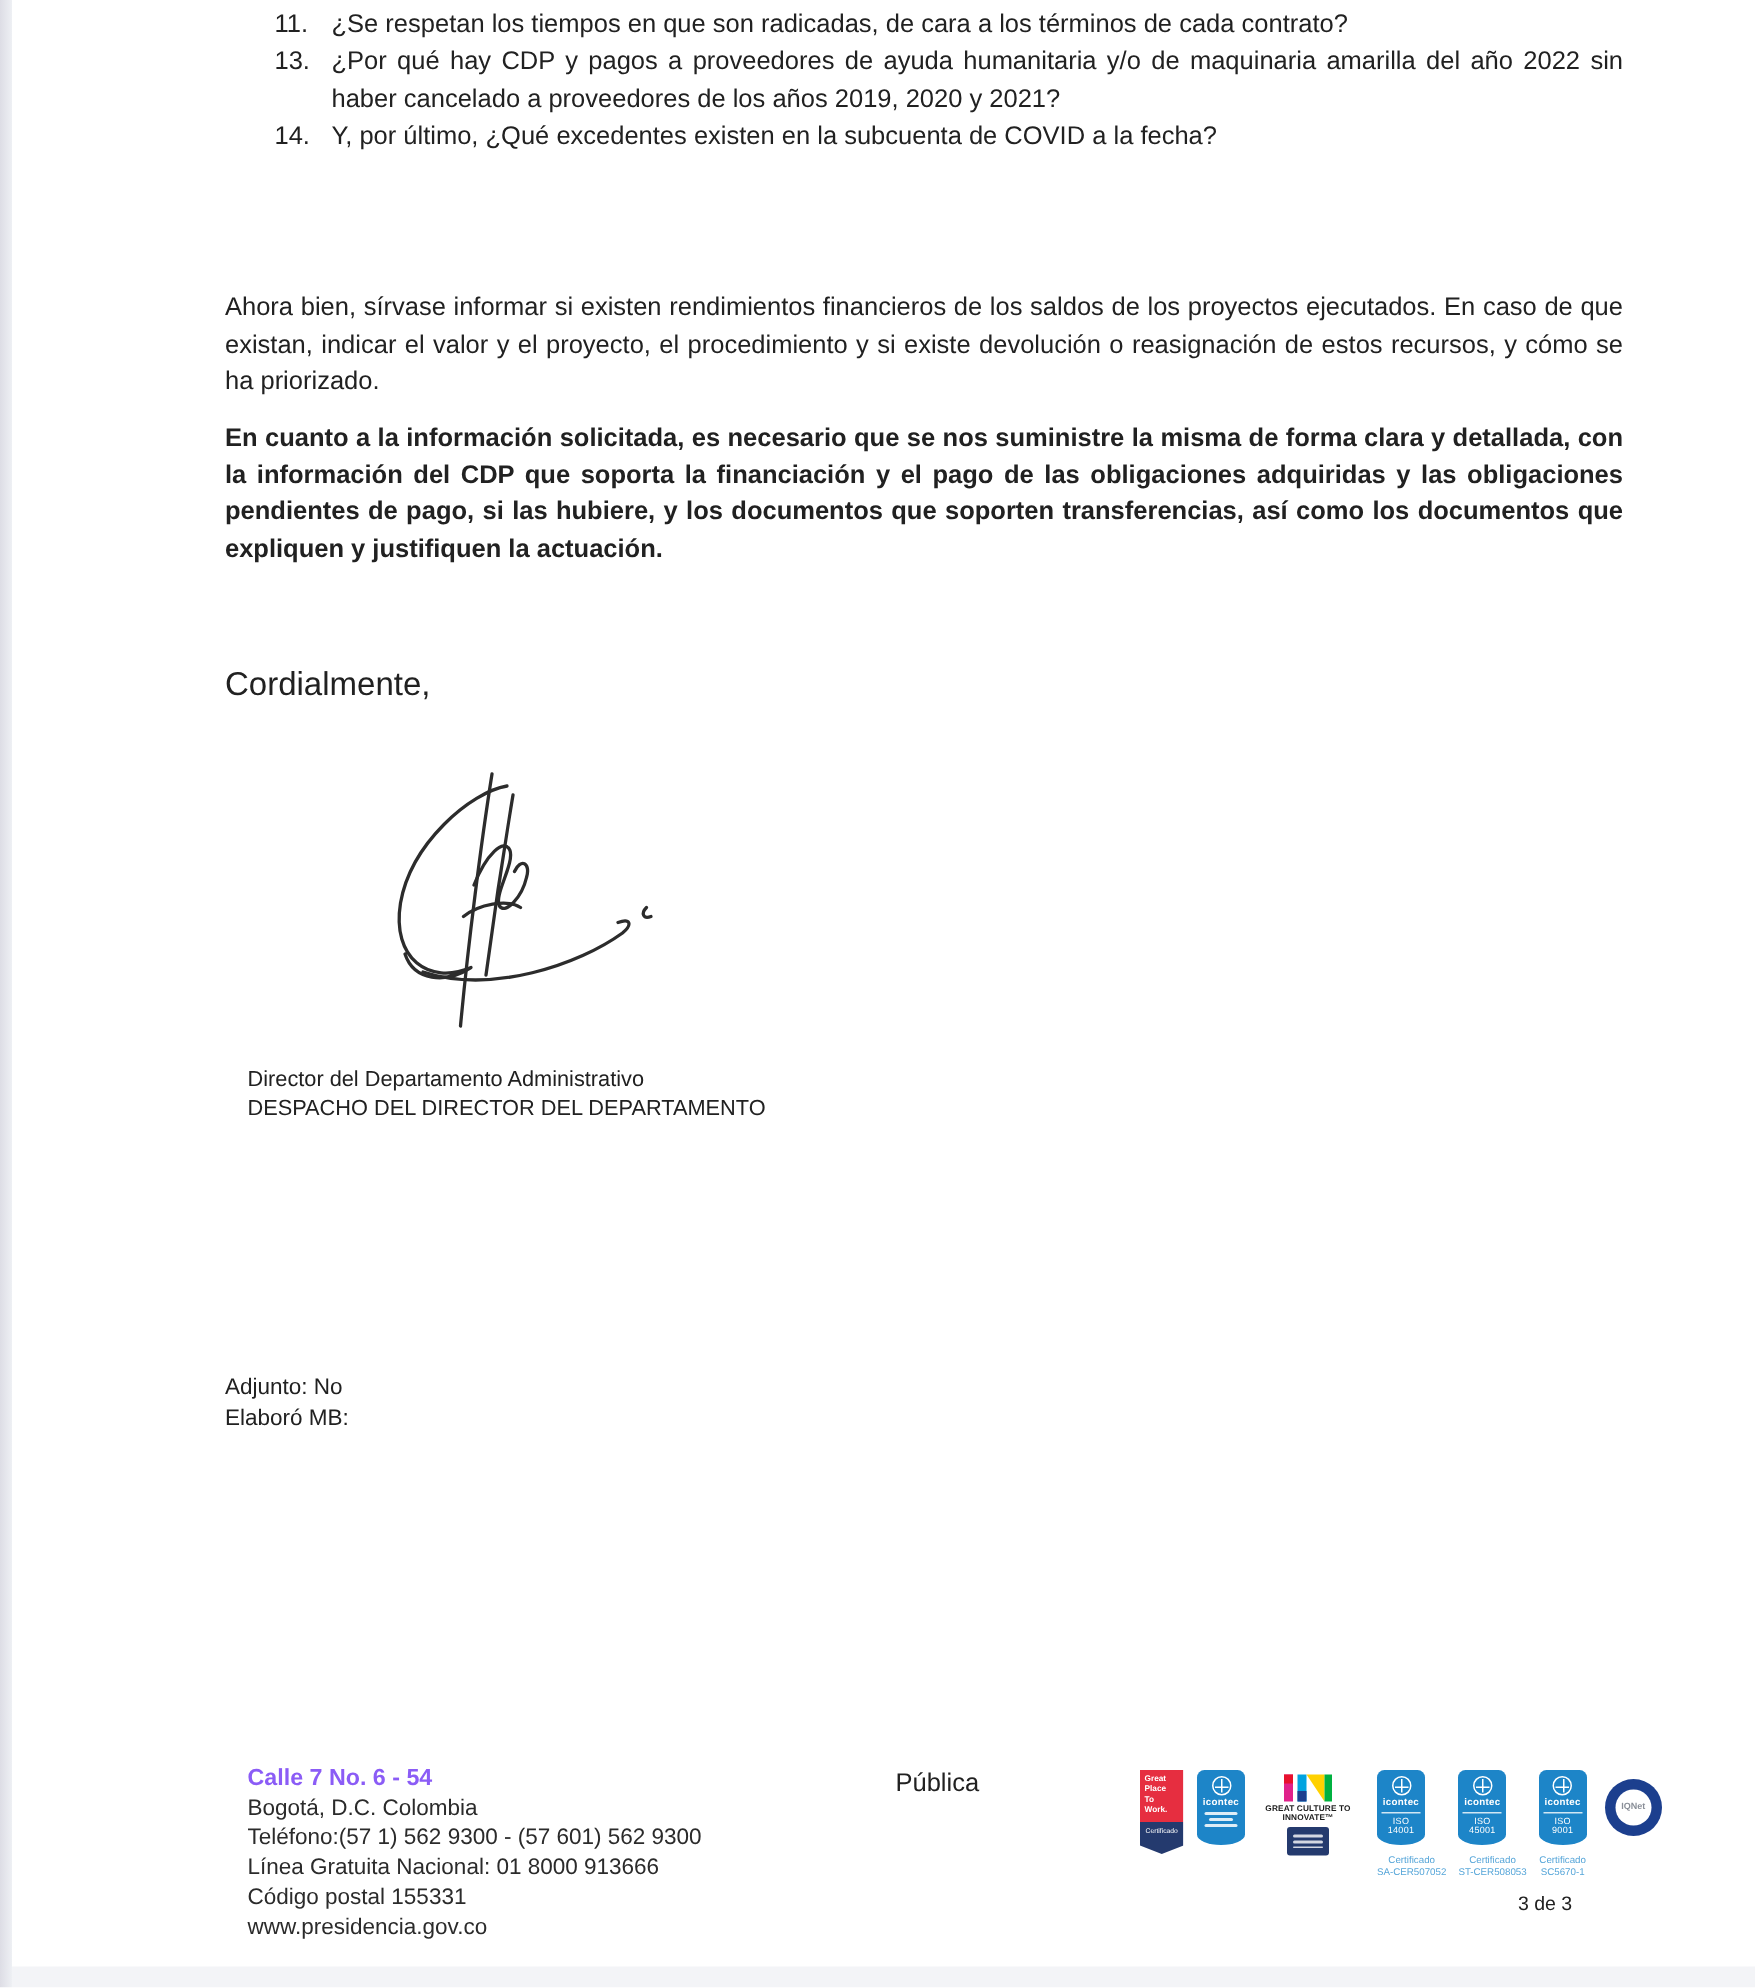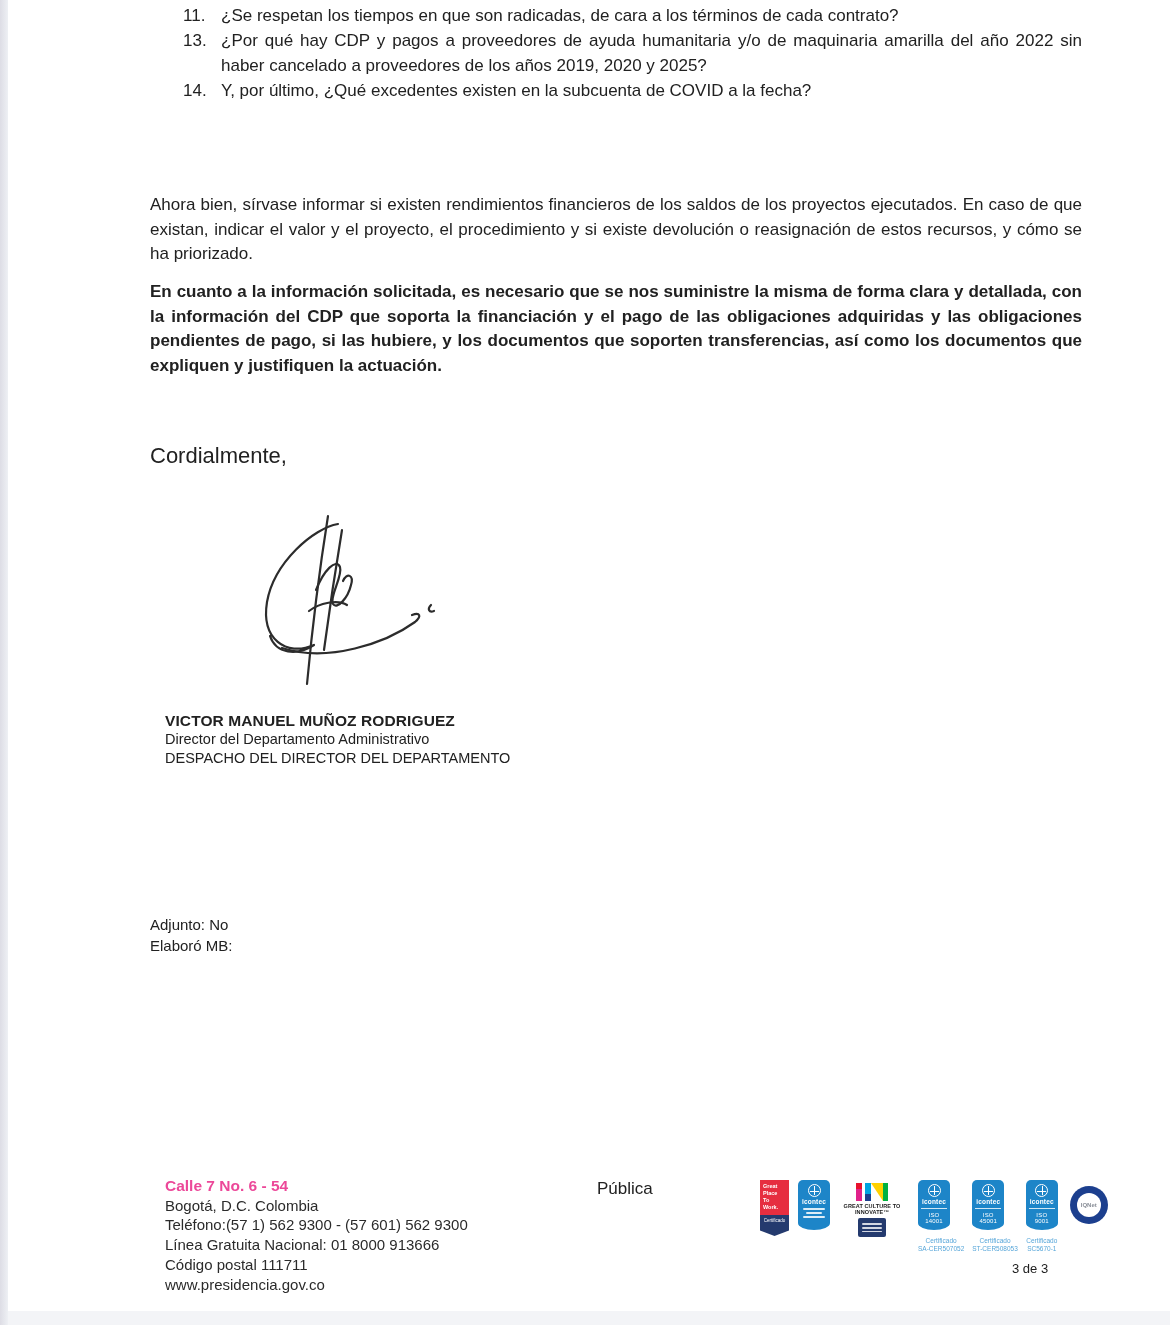--- a/index.html
+++ b/index.html
@@ -39,21 +39,21 @@
   .closing { position: absolute; left: 150px; top: 443px; font-size: 22px; }
 
   .signature { position: absolute; left: 220px; top: 502px; width: 240px; height: 190px; }
 
   .signer { position: absolute; left: 165px; top: 711px; font-size: 14.5px; line-height: 19px; }
   .signer-name { font-weight: bold; font-size: 15.5px; letter-spacing: .1px; }
 
   .annotations { position: absolute; left: 150px; top: 915px; font-size: 15px; line-height: 20.5px; }
 
   .footer-address { position: absolute; left: 165px; top: 1176px; font-size: 15px; line-height: 19.7px; color: #2b2b2b; }
-  .footer-address .addr-1 { font-weight: bold; font-size: 15.5px; color: #ec4899; }
+  .footer-address .addr-1 { font-weight: bold; font-size: 15.5px; color: #8b5cf6; }
 
   .classification { position: absolute; left: 597px; top: 1179px; font-size: 17px; }
 
   .page-number { position: absolute; left: 1012px; top: 1261px; font-size: 13px; }
 
   
   .badges { position: absolute; left: 760px; top: 1180px; display: flex; align-items: flex-start; }
 
   .shield {
     width: 32px; height: 50px;
@@ -124,21 +124,21 @@
   <div class="edge-left"></div>
   <div class="edge-bottom"></div>
 
   <div class="qlist">
     <div class="qitem">
       <span class="qnum">11.</span>
       <span class="qtext">¿Se respetan los tiempos en que son radicadas, de cara a los términos de cada contrato?</span>
     </div>
     <div class="qitem">
       <span class="qnum">13.</span>
-      <span class="qtext">¿Por qué hay CDP y pagos a proveedores de ayuda humanitaria y/o de maquinaria amarilla del año 2022 sin haber cancelado a proveedores de los años 2019, 2020 y 2025?</span>
+      <span class="qtext">¿Por qué hay CDP y pagos a proveedores de ayuda humanitaria y/o de maquinaria amarilla del año 2022 sin haber cancelado a proveedores de los años 2019, 2020 y 2021?</span>
     </div>
     <div class="qitem">
       <span class="qnum">14.</span>
       <span class="qtext">Y, por último, ¿Qué excedentes existen en la subcuenta de COVID a la fecha?</span>
     </div>
   </div>
 
   <p class="para para-1">Ahora bien, sírvase informar si existen rendimientos financieros de los saldos de los proyectos ejecutados.  En caso de que existan, indicar el valor y el proyecto, el procedimiento y si existe devolución o reasignación de estos recursos, y cómo se ha priorizado.</p>
   <p class="para para-2">En cuanto a la información solicitada, es necesario que se nos suministre la misma de forma clara y detallada, con la información del CDP que soporta la financiación y el pago de las obligaciones adquiridas y las obligaciones pendientes de pago, si las hubiere, y los documentos que soporten transferencias, así como los documentos que expliquen y justifiquen la actuación.</p>
 
@@ -148,36 +148,35 @@
     <path d="M 118 22 C 94 26, 54 60, 47 100 C 41 137, 66 155, 94 143 C 77 154, 56 152, 50 134"></path>
     <path d="M 108 14 C 101 58, 92 128, 87 182"></path>
     <path d="M 122 28 C 115 70, 108 118, 104 148"></path>
     <path d="M 96 88 C 104 68, 116 56, 120 65 C 123 74, 109 95, 113 102 C 117 108, 128 96, 131 83 C 134 73, 127 70, 123 79"></path>
     <path d="M 89 109 C 99 101, 118 97, 127 103"></path>
     <path d="M 62 146 C 108 161, 166 141, 195 120 C 202 114, 200 110, 192 113"></path>
     <path d="M 211 103 C 207 107, 209 111, 214 109"></path>
   </svg>
 
   <div class="signer">
-    <div class="signer-name">VICTOR MANUEL MUÑOZ RODRIGUEZ</div>
     <div class="signer-title">Director del Departamento Administrativo</div>
     <div class="signer-office">DESPACHO DEL DIRECTOR DEL DEPARTAMENTO</div>
   </div>
 
   <div class="annotations">
     <div>Adjunto: No</div>
     <div>Elaboró MB:</div>
   </div>
 
   <div class="footer-address">
     <div class="addr-1">Calle 7 No. 6 - 54</div>
     <div>Bogotá, D.C. Colombia</div>
     <div>Teléfono:(57 1) 562 9300 - (57 601) 562 9300</div>
     <div>Línea Gratuita Nacional: 01 8000 913666</div>
-    <div>Código postal 111711</div>
+    <div>Código postal 155331</div>
     <div>www.presidencia.gov.co</div>
   </div>
 
   <div class="classification">Pública</div>
 
   <div class="badges">
 
     <div class="badge-gptw">
       <div class="gptw-words">Great Place To Work.</div>
       <div class="gptw-cert">Certificado</div>

